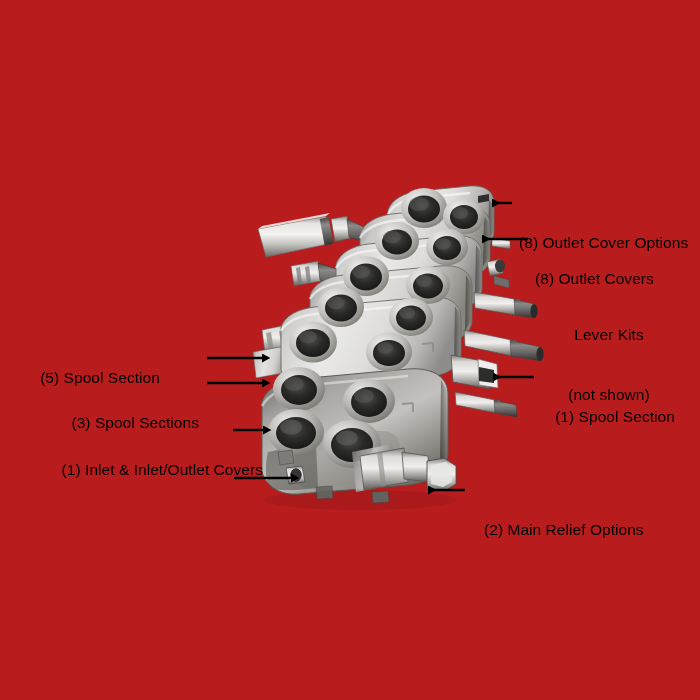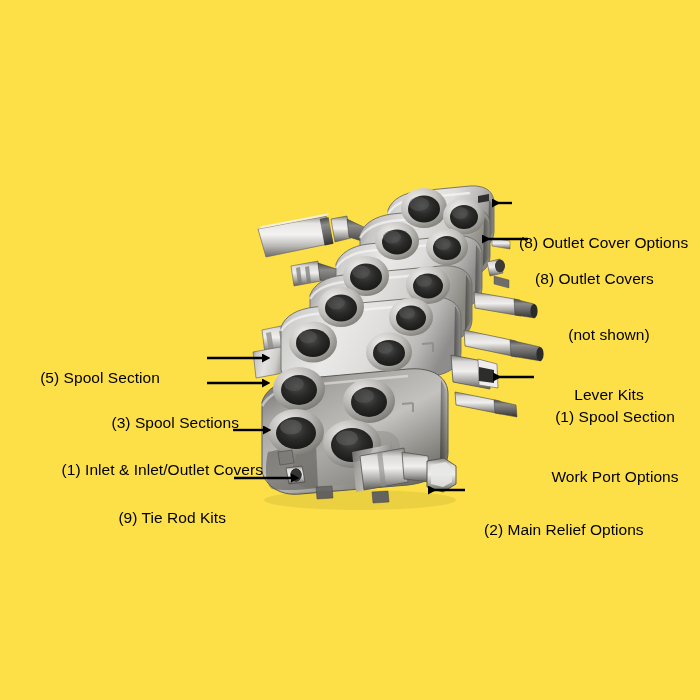--- a/index.html
+++ b/index.html
@@ -7,21 +7,21 @@
     padding: 0;
     background: #ffffff;
   }
   body {
     font-family: "Liberation Sans", sans-serif;
   }
   #page {
     position: relative;
     width: 700px;
     height: 700px;
-    background: #fde047;
+    background: #b91c1c;
     overflow: hidden;
   }
   
   .callout {
     position: absolute;
     font-family: "Liberation Sans", sans-serif;
     font-size: 15.5px;
     line-height: 20px;
     color: #000000;
     white-space: pre;
@@ -384,42 +384,38 @@
 
   <div class="callout right" style="left:519px; top:193px;">
     <div>(8) Outlet Cover Options</div>
   </div>
 
   <div class="callout right" style="left:535px; top:229px;">
     <div>(8) Outlet Covers</div>
   </div>
 
   <div class="callout center" style="left:519px; top:285px; width:180px;">
+    <div>Lever Kits</div>
     <div>(not shown)</div>
-    <div>Lever Kits</div>
   </div>
 
   <div class="callout center" style="left:530px; top:367px; width:170px;">
     <div>(1) Spool Section</div>
-    <div>Work Port Options</div>
   </div>
 
   <div class="callout right" style="left:484px; top:480px;">
     <div>(2) Main Relief Options</div>
   </div>
 
   <div class="callout center" style="left:0px; top:328px; width:200px;">
     <div>(5) Spool Section</div>
   </div>
 
-  <div class="callout left" style="left:0px; top:373px; width:199px;padding-left:40px;">
+  <div class="callout left" style="left:0px; top:373px; width:199px;">
     <div>(3) Spool Sections</div>
   </div>
 
   <div class="callout left" style="left:0px; top:420px; width:225px;margin-left:38px;">
     <div>(1) Inlet &amp; Inlet/Outlet Covers</div>
   </div>
 
-  <div class="callout left" style="left:0px; top:468px; width:226px;">
-    <div>(9) Tie Rod Kits</div>
-  </div>
 
 </div>
 
 </body></html>

